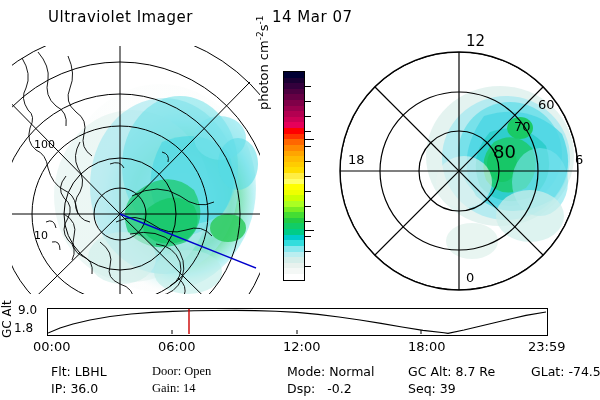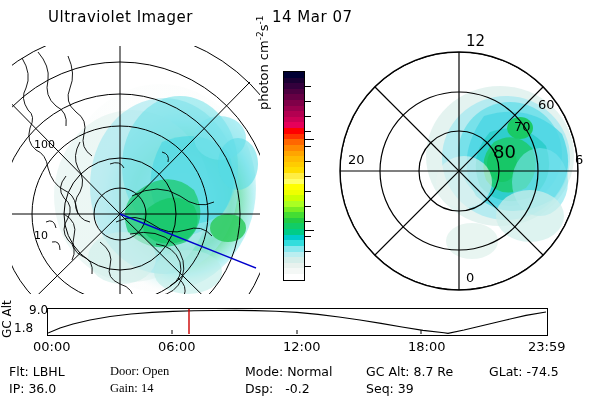--- a/index.html
+++ b/index.html
@@ -40,31 +40,31 @@
   #cap-mag{left:406px;top:291px;font-size:13px;}
 
   
   #strip{position:absolute;left:47px;top:308px;width:501px;height:28px;
          border:1.5px solid #000;box-sizing:border-box;background:#fff;}
   #strip svg{display:block;}
   #ylab-rot{position:absolute;left:2px;top:300px;width:44px;height:40px;}
   #ylab-rot span{position:absolute;left:-2px;top:38px;font-size:12px;
       transform:rotate(-90deg);transform-origin:left top;white-space:nowrap;}
   .ytick{position:absolute;font-size:12px;line-height:1;}
-  #ytick-hi{left:29px;top:304px;}
+  #ytick-hi{left:18px;top:304px;}
   #ytick-lo{left:14px;top:322px;}
   .xtick{position:absolute;top:340px;font-size:13px;line-height:1;}
 
   
   #status{position:absolute;left:0;top:364px;width:600px;height:36px;
           font-size:12.5px;}
   #status .row{position:absolute;left:0;width:600px;height:17px;}
   #status .r1{top:0;}
   #status .r2{top:17px;}
-  #status .cell{position:absolute;white-space:pre;}
+  #status .cell{position:absolute;white-space:pre;margin-left:42px;}
   .c0{left:9px;}  .c1{left:110px;font-family:Liberation Serif, serif;} .c2{left:245px;}
   .c3{left:366px;} .c4{left:489px;}
 </style>
 </head>
 <body>
 
 <div id="root">
 
   <div class="t" id="hdr-title">Ultraviolet Imager</div>
   <div class="t" id="hdr-date">14 Mar 07</div>
@@ -247,21 +247,21 @@
           <line x1="4" y1="125" x2="246" y2="125"></line>
           <line x1="40" y1="40" x2="210" y2="210"></line>
           <line x1="210" y1="40" x2="40" y2="210"></line>
         </g>
       </g>
       <circle cx="125" cy="125" r="119" fill="none" stroke="#000" stroke-width="1.4"></circle>
     </svg>
   </div>
 
   <div class="t" style="left:466px;top:32px;font-size:15px">12</div>
-  <div class="t" style="left:348px;top:152px;font-size:13px">20</div>
+  <div class="t" style="left:348px;top:152px;font-size:13px">18</div>
   <div class="t" style="left:575px;top:152px;font-size:13px">6</div>
   <div class="t" style="left:466px;top:270px;font-size:13px">0</div>
   <div class="t" style="left:538px;top:97px;font-size:13px">60</div>
   <div class="t" style="left:514px;top:119px;font-size:13px">70</div>
   <div class="t" style="left:493px;top:141px;font-size:18px">80</div>
 
 
   <div id="ylab-rot">
     <span>GC Alt</span>
   </div>

